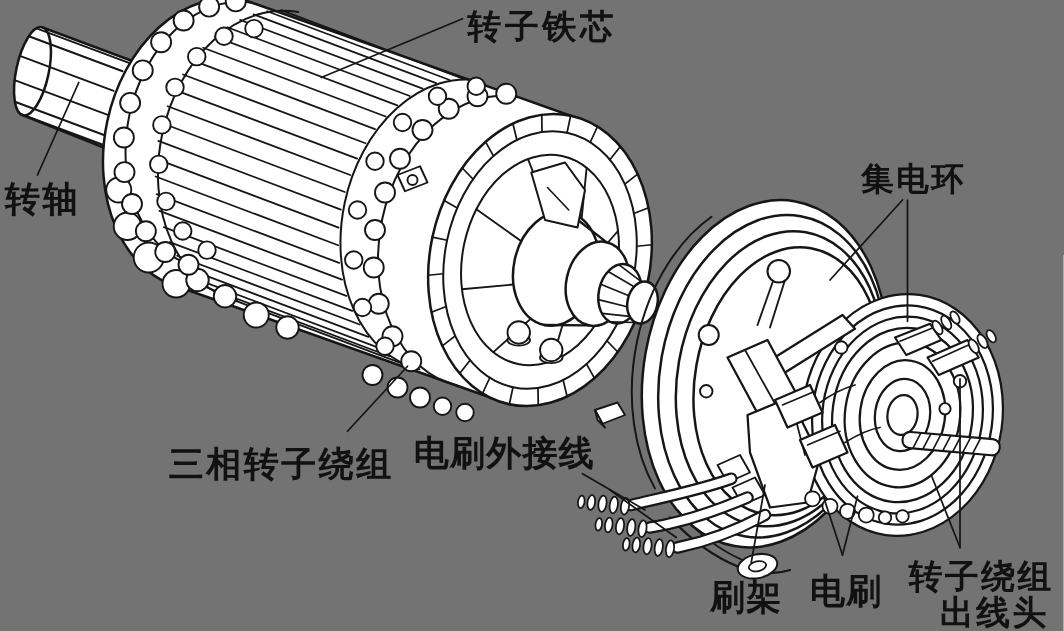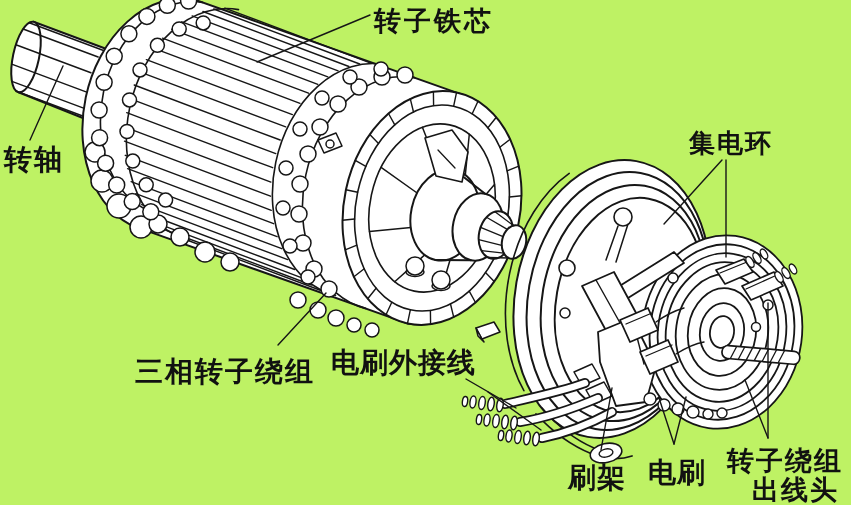--- a/index.html
+++ b/index.html
@@ -1,16 +1,16 @@
 <!DOCTYPE html>
 <html><head>
 <meta charset="utf-8">
 <style>
   html,body{margin:0;padding:0;background:#fff;}
-  .stage{position:relative;width:851px;height:505px;background:#bef264;overflow:hidden;
+  .stage{position:relative;width:851px;height:505px;background:#737373;overflow:hidden;
          font-family:"Liberation Serif", serif;}
   svg{display:block;}
   text.lbl{fill:#111;font-weight:600;}
 </style>
 </head>
 <body>
 
 <div class="stage">
 <svg width="851" height="505" viewBox="0 0 851 505">
   <g stroke="#161616" fill="none" stroke-width="2" stroke-linecap="round" stroke-linejoin="round">

